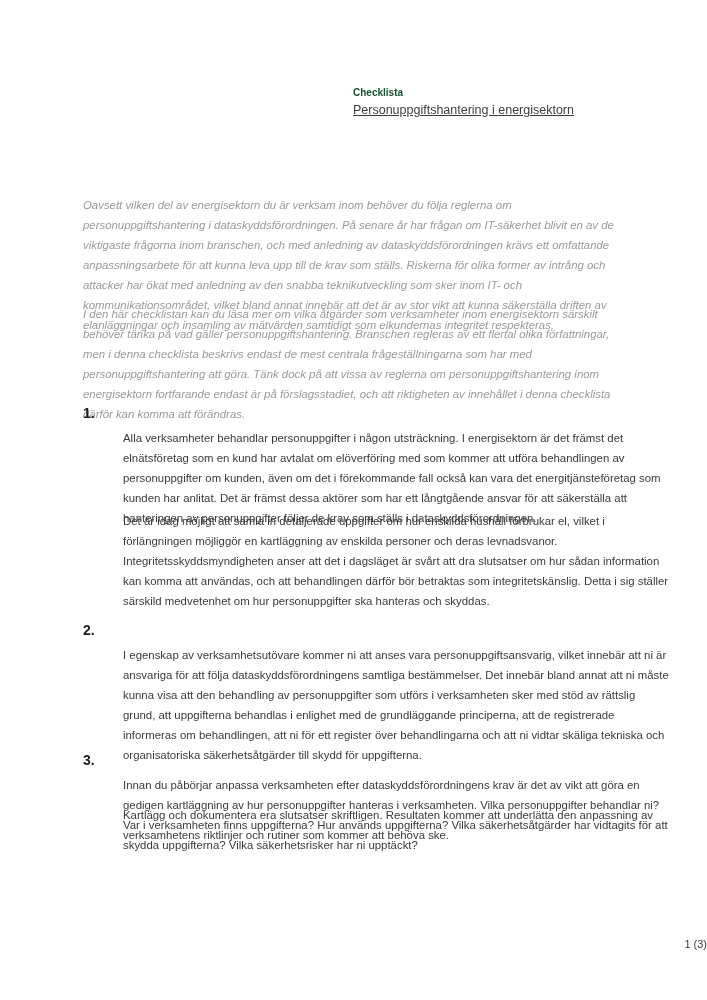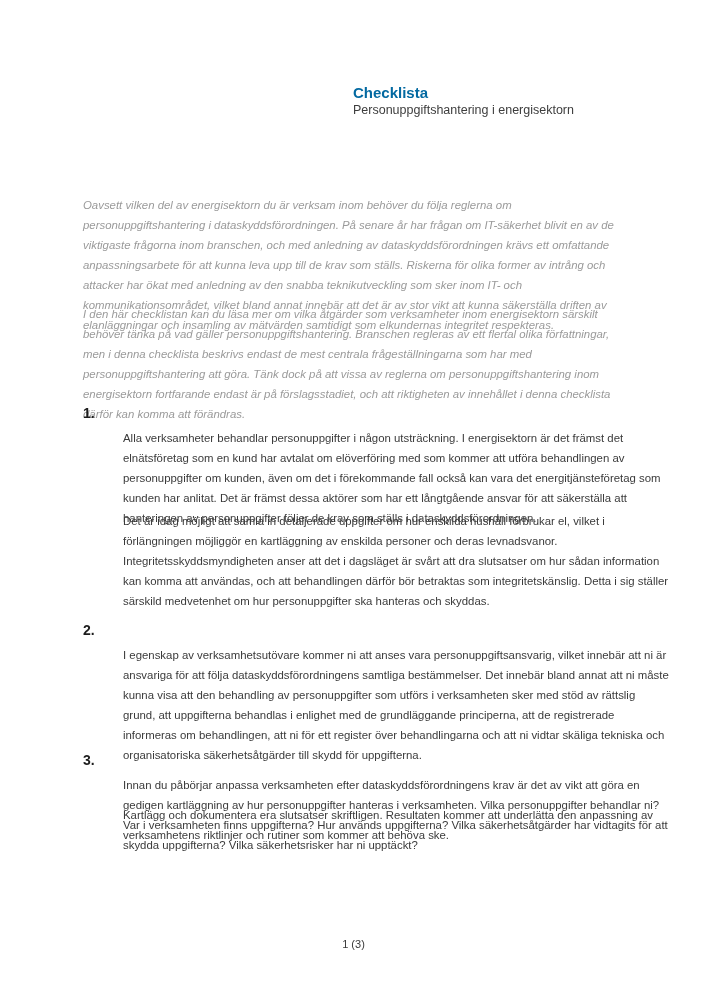--- a/index.html
+++ b/index.html
@@ -15,31 +15,32 @@
     font-family: "Liberation Sans", "DejaVu Sans", sans-serif;
     overflow: hidden;
   }
   .title-block {
     position: absolute;
     left: 353px;
     top: 83px;
   }
   .doc-title {
     margin: 0;
-    font-size: 15px;
+    font-size: 10px;
     font-weight: bold;
-    color: #0369a1;
+    color: #14532d;
     line-height: 19px;
   }
   .doc-subtitle {
     margin: 0;
     font-size: 12.5px;
     font-weight: normal;
     color: #3d3d3d;
     line-height: 16px;
+    text-decoration: underline;
   }
   .textblock {
     position: absolute;
     left: 83px;
     width: 547px;
     margin: 0;
     font-size: 11.4px;
     line-height: 20px;
   }
   p.intro {
@@ -62,21 +63,21 @@
   }
   .section-heading .num {
     width: 27px;
     flex: 0 0 27px;
   }
   .footer {
     position: absolute;
     left: 0;
     top: 938px;
     width: 707px;
-    text-align: center;
+    text-align: right;
     font-size: 11px;
     color: #3a3a3a;
   }
 </style>
 </head>
 <body>
 
 <div class="page">
 
   <header class="title-block">

